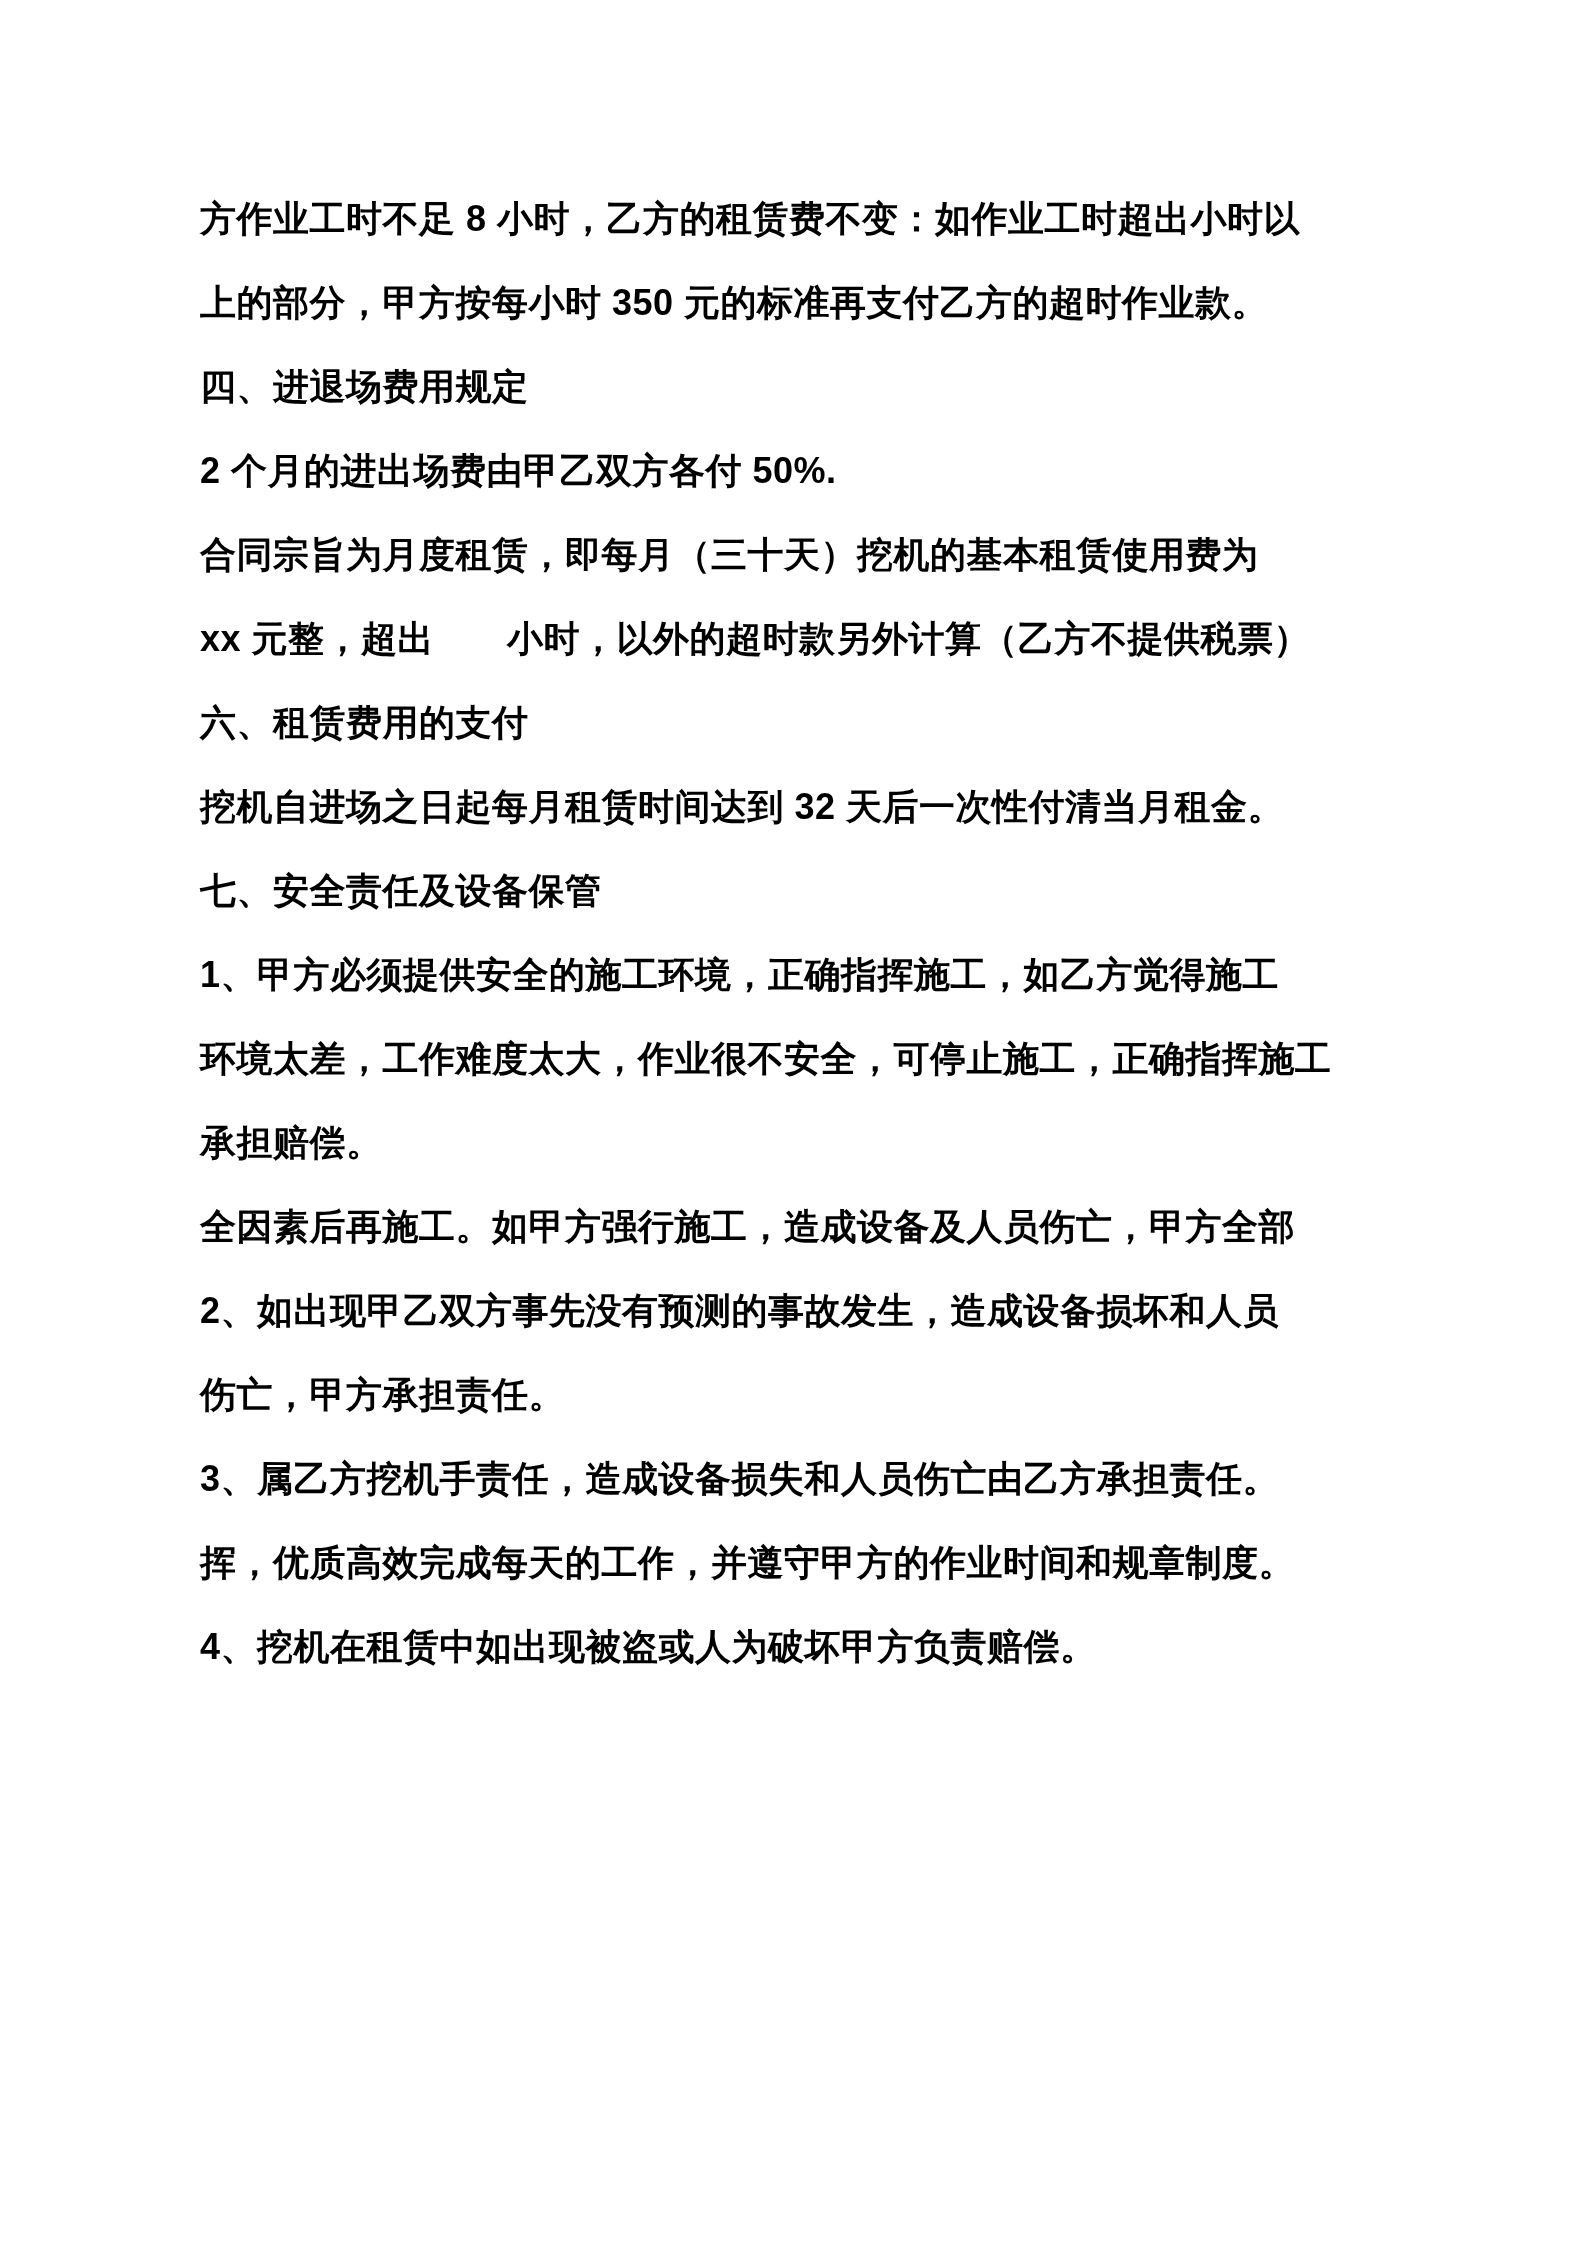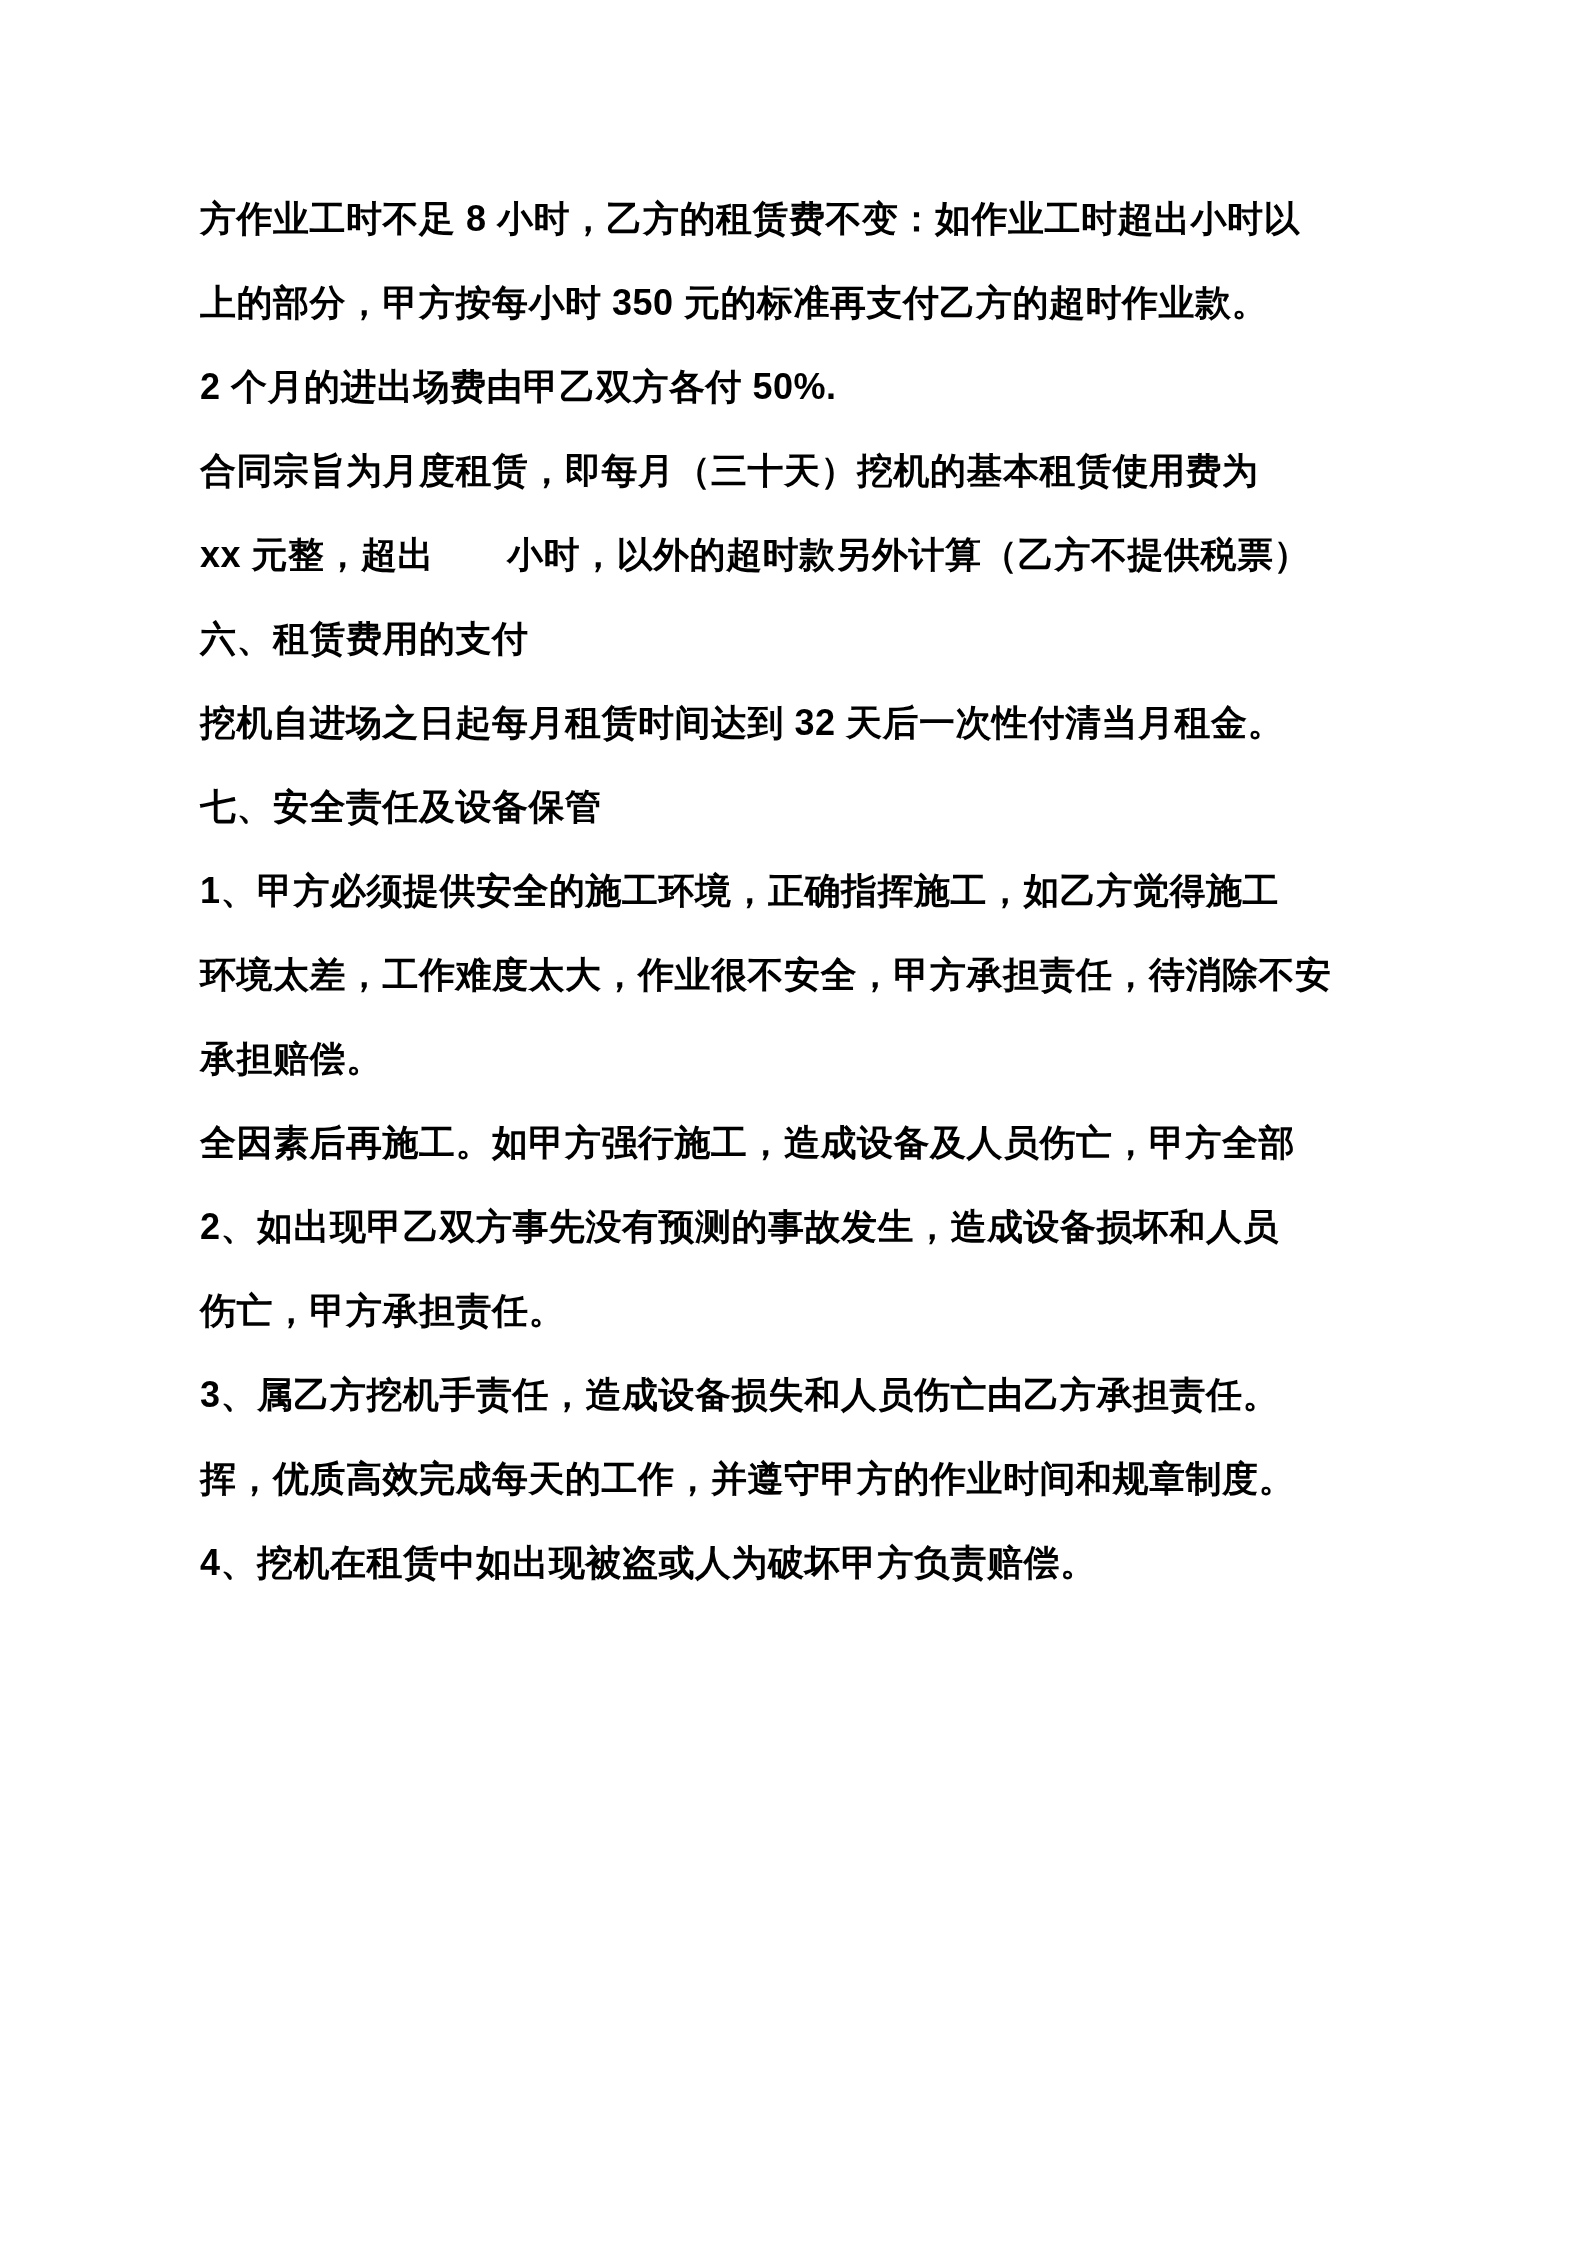--- a/index.html
+++ b/index.html
@@ -33,28 +33,29 @@
     font-weight: bold;
   }
 </style>
 </head>
 <body>
 
 <div class="page">
   <div class="doc">
     <div class="line">方作业工时不足 8 小时，乙方的租赁费不变：如作业工时超出小时以</div>
     <div class="line">上的部分，甲方按每小时 350 元的标准再支付乙方的超时作业款。</div>
+    <div class="line heading">四、进退场费用规定</div>
     <div class="line">2 个月的进出场费由甲乙双方各付 50%.</div>
     <div class="line">合同宗旨为月度租赁，即每月（三十天）挖机的基本租赁使用费为</div>
     <div class="line">xx 元整，超出　　小时，以外的超时款另外计算（乙方不提供税票）</div>
     <div class="line heading">六、租赁费用的支付</div>
     <div class="line">挖机自进场之日起每月租赁时间达到 32 天后一次性付清当月租金。</div>
     <div class="line heading">七、安全责任及设备保管</div>
     <div class="line">1、甲方必须提供安全的施工环境，正确指挥施工，如乙方觉得施工</div>
-    <div class="line">环境太差，工作难度太大，作业很不安全，甲方承担责任，待消除不安</div>
+    <div class="line">环境太差，工作难度太大，作业很不安全，可停止施工，正确指挥施工</div>
     <div class="line">承担赔偿。</div>
     <div class="line">全因素后再施工。如甲方强行施工，造成设备及人员伤亡，甲方全部</div>
     <div class="line">2、如出现甲乙双方事先没有预测的事故发生，造成设备损坏和人员</div>
     <div class="line">伤亡，甲方承担责任。</div>
     <div class="line">3、属乙方挖机手责任，造成设备损失和人员伤亡由乙方承担责任。</div>
     <div class="line">挥，优质高效完成每天的工作，并遵守甲方的作业时间和规章制度。</div>
     <div class="line">4、挖机在租赁中如出现被盗或人为破坏甲方负责赔偿。</div>
   </div>
 </div>
 

